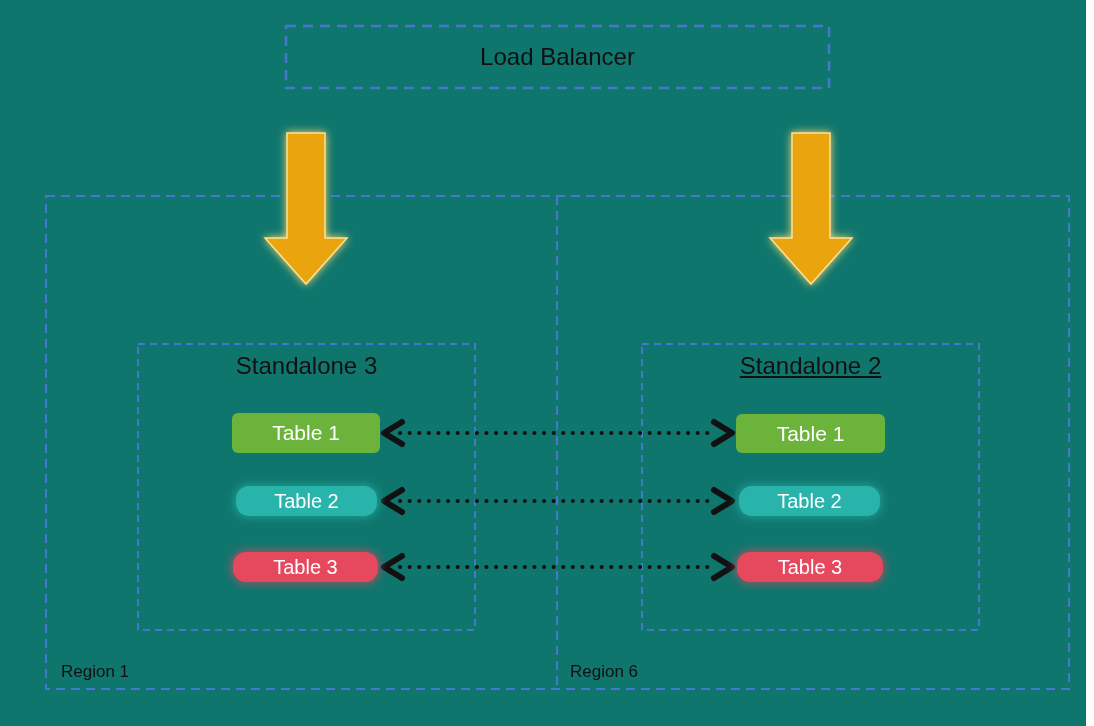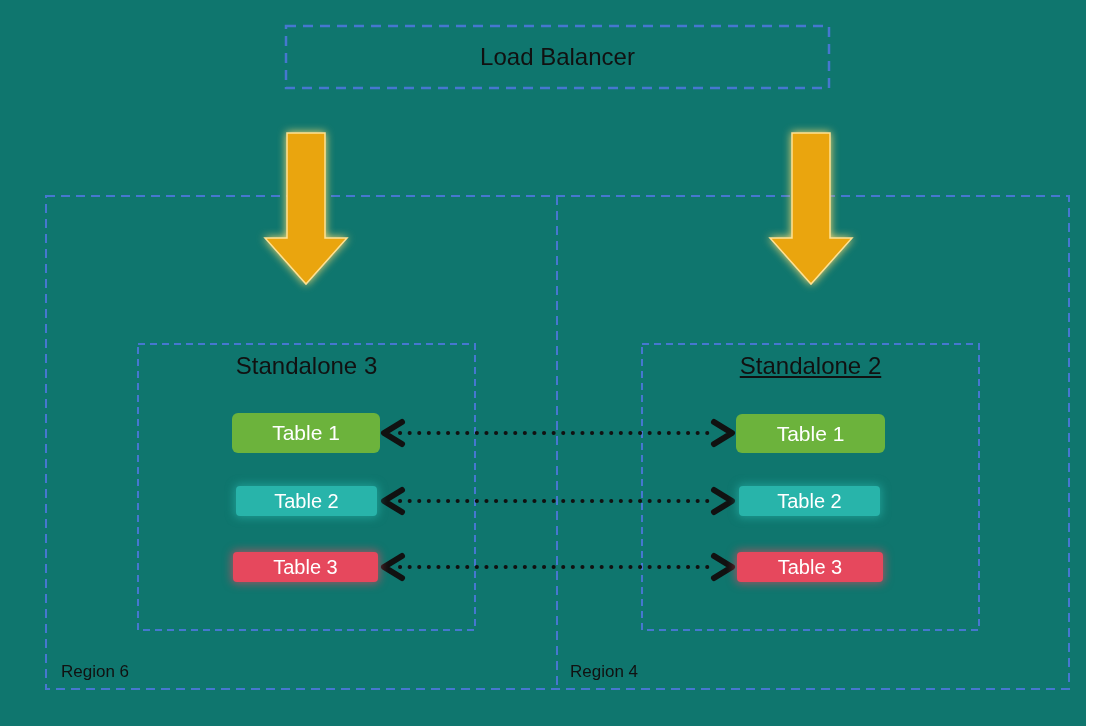--- a/index.html
+++ b/index.html
@@ -13,21 +13,21 @@
                  white-space:pre-line;color:#111;}
   .standalone-title{top:352px;width:337px;text-align:center;font-size:24px;color:#111;}
   .st1{left:138px;} .st2{left:642px;text-decoration:underline;}
   .region-label{top:662px;font-size:17px;color:#111;}
   .rl1{left:61px;} .rl2{left:570px;}
   .replicate-label{left:462px;top:464px;width:200px;text-align:center;
                    font-size:19px;color:#111;}
   .chip{display:flex;align-items:center;justify-content:center;color:#fff;
         border-radius:6px;}
   .chip-lg{font-size:21px;}
-  .chip-sm{font-size:20px;border-radius:4px;}
+  .chip-sm{font-size:20px;border-radius:13px;}
   svg .gold-arrow{filter:drop-shadow(0 0 4px rgba(255,219,110,0.95));}
 </style>
 </head>
 <body>
 
 <div class="canvas">
 
   <svg class="layer" width="1094" height="726" viewBox="0 0 1094 726">
 
     <rect x="286" y="26" width="543" height="62" fill="none" stroke="#4677D0" stroke-width="2.5" stroke-dasharray="10 7"></rect>
@@ -67,16 +67,16 @@
 
   <div class="abs chip chip-lg" style="left: 232px; top: 413px; width: 148px; height: 40px; background: rgb(108, 179, 60);">Table 1</div>
   <div class="abs chip chip-sm glow" style="left: 236px; top: 486px; width: 141px; height: 30px; background: rgb(40, 180, 170); box-shadow: rgba(40, 180, 170, 0.6) 0px 0px 8px 2px;">Table 2</div>
   <div class="abs chip chip-sm glow" style="left: 233px; top: 552px; width: 145px; height: 30px; background: rgb(230, 72, 93); box-shadow: rgba(230, 72, 93, 0.6) 0px 0px 8px 2px;">Table 3</div>
 
   <div class="abs chip chip-lg" style="left: 736px; top: 414px; width: 149px; height: 39px; background: rgb(108, 179, 60);">Table 1</div>
   <div class="abs chip chip-sm glow" style="left: 739px; top: 486px; width: 141px; height: 30px; background: rgb(40, 180, 170); box-shadow: rgba(40, 180, 170, 0.6) 0px 0px 8px 2px;">Table 2</div>
   <div class="abs chip chip-sm glow" style="left: 737px; top: 552px; width: 146px; height: 30px; background: rgb(230, 72, 93); box-shadow: rgba(230, 72, 93, 0.6) 0px 0px 8px 2px;">Table 3</div>
 
 
-  <div class="abs region-label rl1">Region 6</div>
-  <div class="abs region-label rl2">Region 4</div>
+  <div class="abs region-label rl1">Region 1</div>
+  <div class="abs region-label rl2">Region 6</div>
 
 </div>
 
 </body></html>

